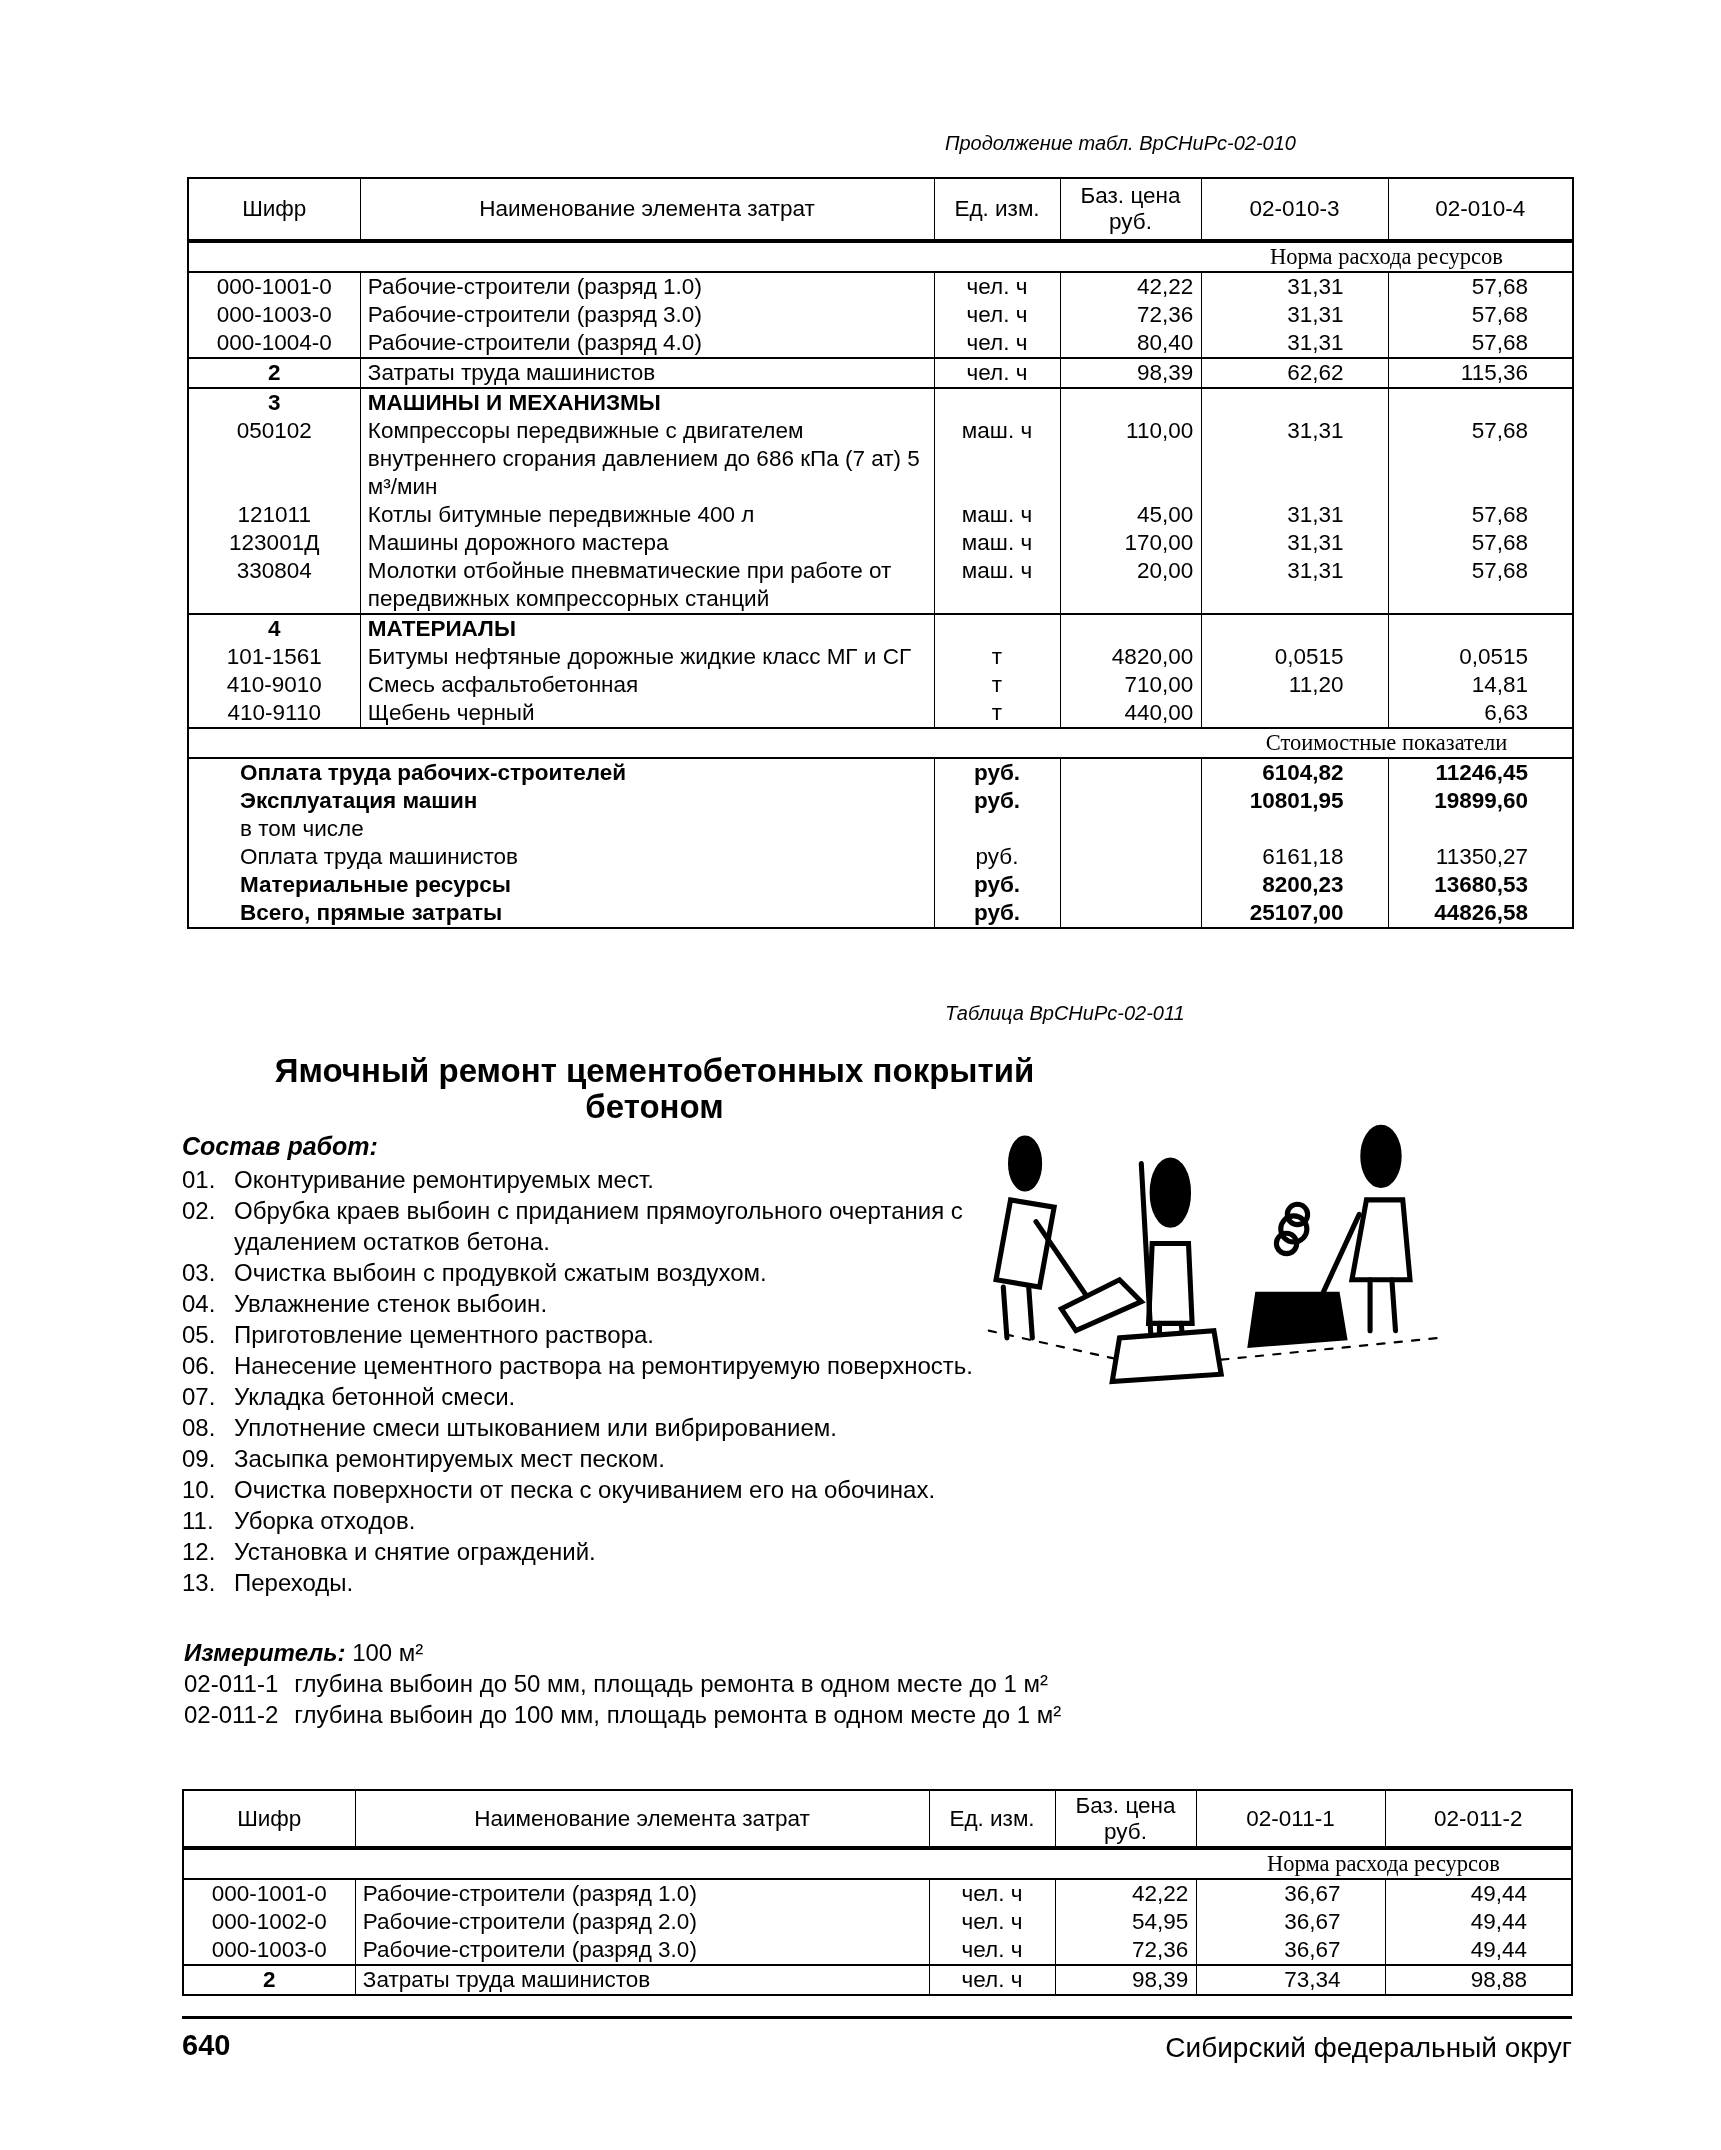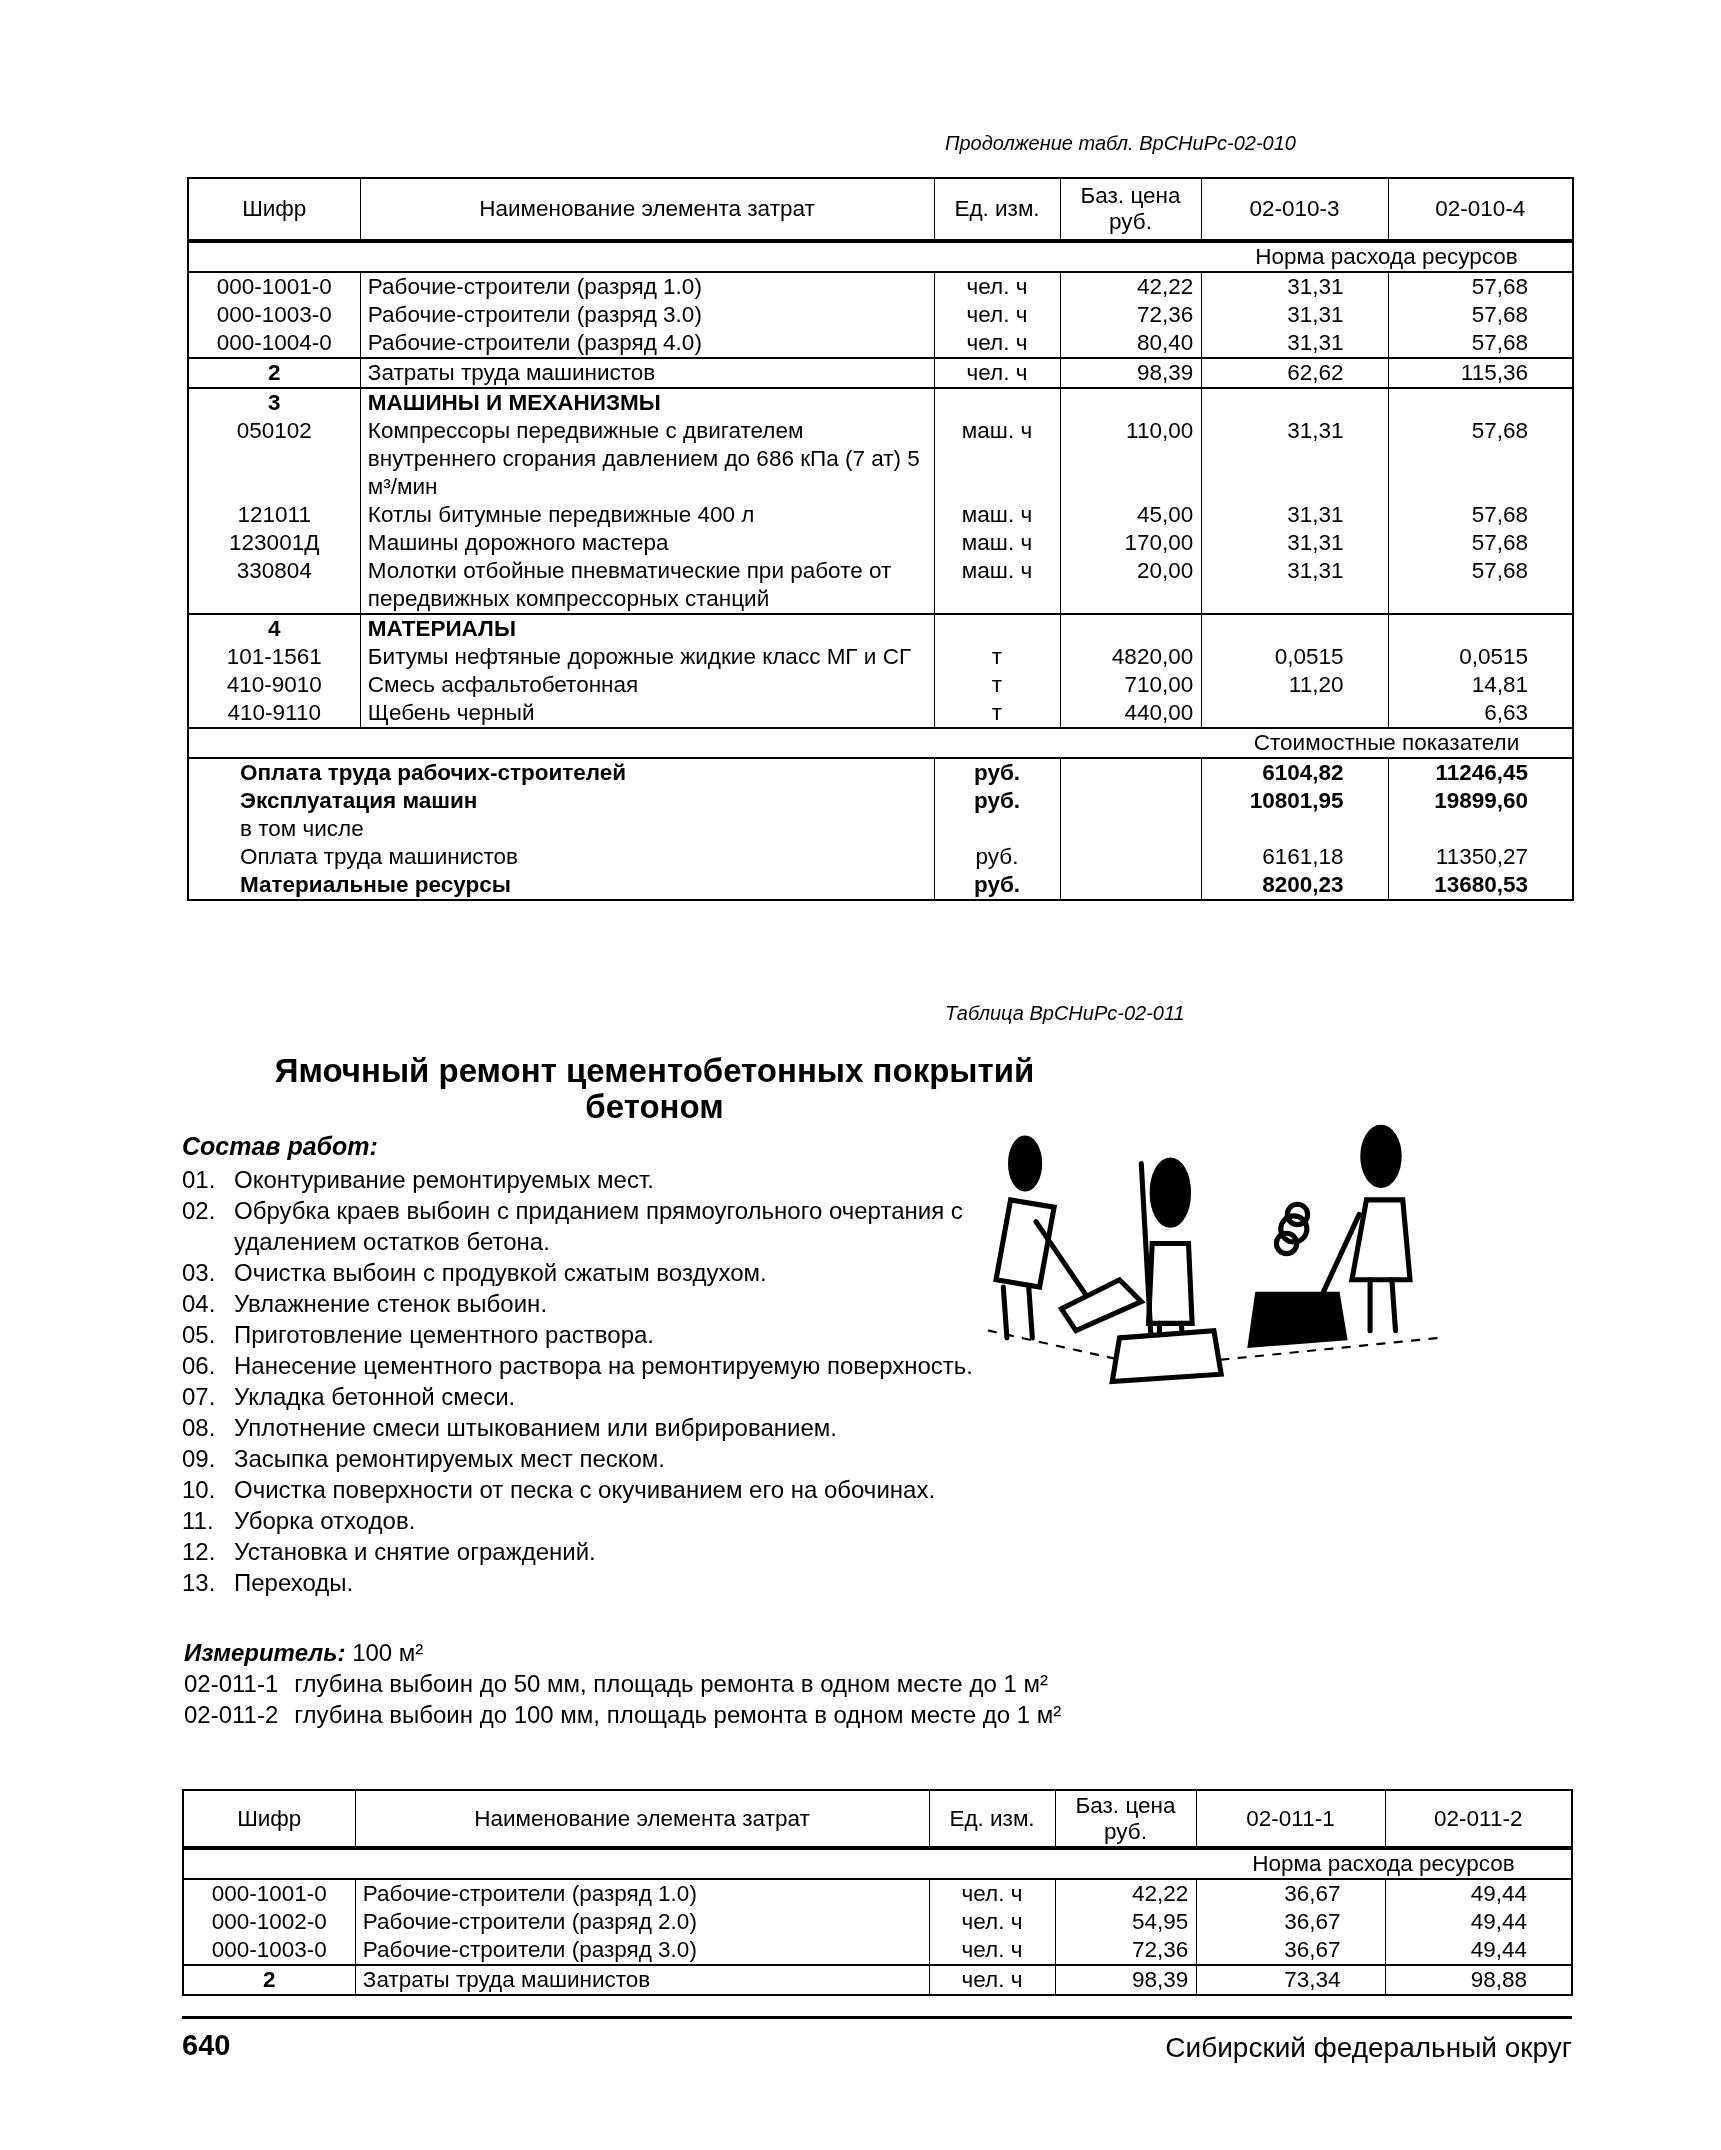--- a/index.html
+++ b/index.html
@@ -10,21 +10,21 @@
   table.rt { position:absolute; border-collapse:collapse; table-layout:fixed;
              font-size:22.5px; line-height:28px; border:2.9px solid #000; }
   table.rt td, table.rt th { padding:0 7.3px; vertical-align:top; }
   table.rt th { font-weight:normal; text-align:center; vertical-align:middle;
                 border:1.5px solid #000; border-bottom:4.4px solid #000; line-height:26px; }
   .vl { border-left:1.5px solid #000; }
   .c { text-align:center; }
   .r { text-align:right; }
   .b { font-weight:bold; }
   .topline td { border-top:2.9px solid #000; }
-  .norm td { border-bottom:2.2px solid #000; }
+  .norm td { border-bottom:2.2px solid #000;font-family:Liberation Serif, serif; }
   .norm-label { text-align:center; }
   .sec-title { font-weight:bold; font-size:33px; text-align:center; line-height:36px; }
   .list { font-size:24px; line-height:31px; }
   .list .item { display:flex; }
   .list .num { width:52px; flex:none; }
   .foot-rule { position:absolute; left:182px; width:1390px; height:2.9px; background:#000; }
   .pad-r { padding-right:44px !important; }
 </style>
 </head>
 <body>
@@ -191,20 +191,27 @@
         <td class="vl r pad-r">6161,18</td>
         <td class="vl r pad-r">11350,27</td>
       </tr>
       <tr>
         <td class=" b" colspan="2" style="padding-left: 51px;">Материальные ресурсы</td>
         <td class="vl c b">руб.</td>
         <td class="vl"></td>
         <td class="vl r pad-r b">8200,23</td>
         <td class="vl r pad-r b">13680,53</td>
       </tr>
+      <tr>
+        <td class=" b" colspan="2" style="padding-left: 51px;">Всего, прямые затраты</td>
+        <td class="vl c b">руб.</td>
+        <td class="vl"></td>
+        <td class="vl r pad-r b">25107,00</td>
+        <td class="vl r pad-r b">44826,58</td>
+      </tr>
     </tbody>
 </table>
 
 <div class="abs caption" style="left:945px; top:1002px; width:627px;">Таблица ВрСНиРс-02-011</div>
 
 <div class="abs sec-title" style="left:182px; top:1053px; width:945px;">
   <div>Ямочный ремонт цементобетонных покрытий</div>
   <div>бетоном</div>
 </div>
 

